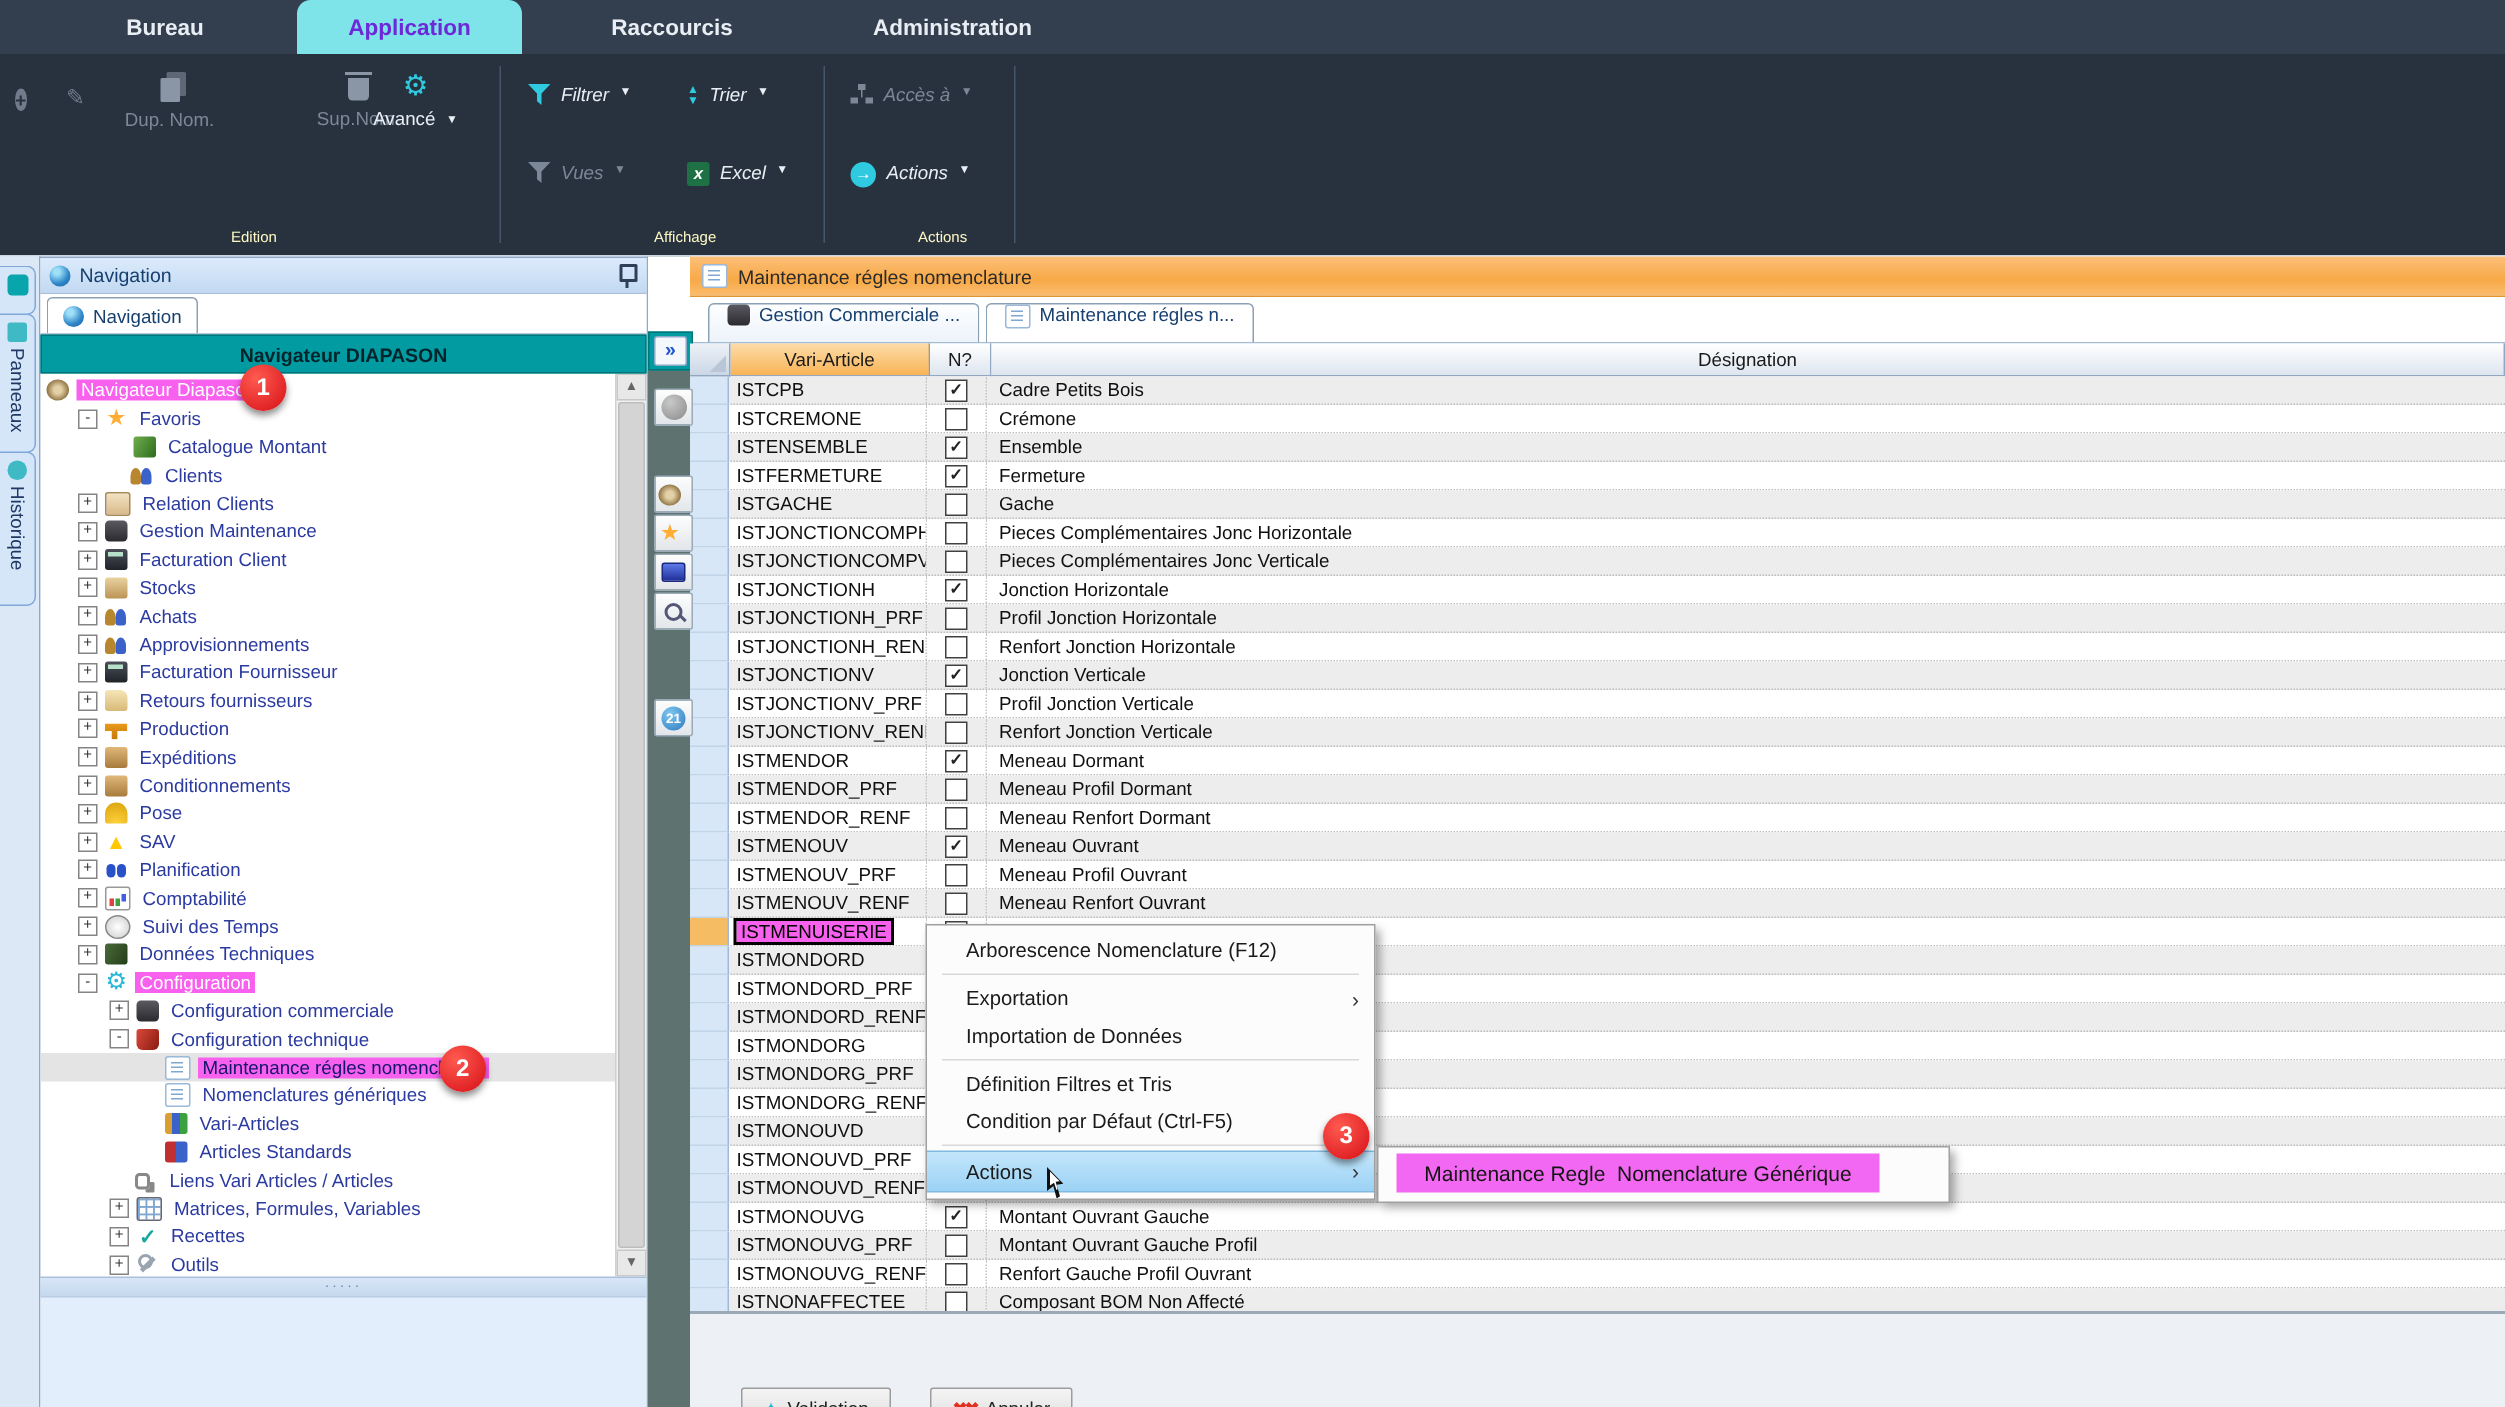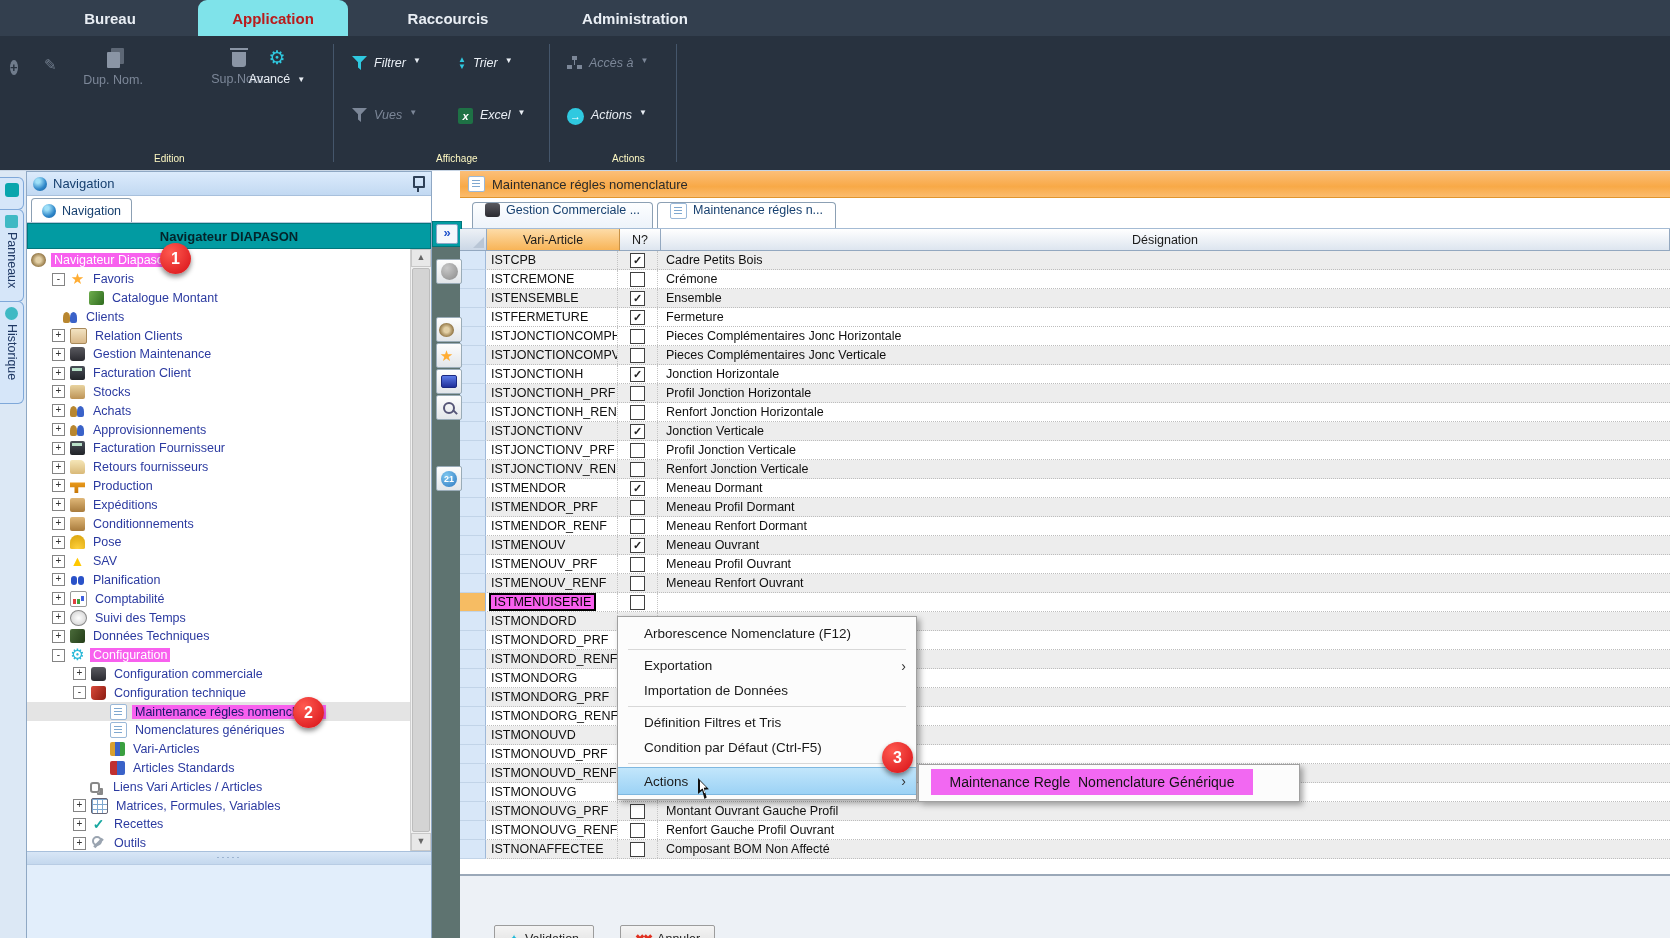--- a/index.html
+++ b/index.html
@@ -2,21 +2,21 @@
 <html><head>
 <meta charset="utf-8">
 <style>
   html,body{margin:0;padding:0;background:#9aa4ae;font-family:"Liberation Sans",sans-serif;}
   #app{position:relative;width:1670px;height:938px;background:#ECF2F8;overflow:hidden;}
 
   
   #menubar{position:absolute;left:0;top:0;width:100%;height:36px;background:#333F4E;}
   .mtab{position:absolute;top:0;height:36px;display:flex;align-items:center;justify-content:center;
         font-size:15px;font-weight:bold;color:#E9EEF4;cursor:default;}
-  .mtab.act{background:#7FE3EA;color:#b91c1c;border-radius:9px 9px 0 0;}
+  .mtab.act{background:#7FE3EA;color:#6d28d9;border-radius:9px 9px 0 0;}
   #mt0{left:60px;width:100px;} #mt1{left:198px;width:150px;} #mt2{left:388px;width:120px;} #mt3{left:555px;width:160px;}
 
   
   #ribbon{position:absolute;left:0;top:36px;width:100%;height:134px;background:#28323F;}
   .rsep{position:absolute;top:8px;bottom:8px;width:1px;background:#45566B;}
   .rgl{position:absolute;bottom:6px;font-size:10px;color:#fef9c3;margin-left:24px;}
   .rlab{font-size:12.5px;color:#E9EEF4;} .dis{color:#7C8798 !important;}
   .dd{font-size:8px;color:#E9EEF4;margin-left:7px;} .dd.dis{color:#7C8798;}
   .rbig{position:absolute;top:12px;width:70px;display:flex;flex-direction:column;align-items:center;gap:5px;}
   .rinline{position:absolute;height:26px;display:flex;align-items:flex-start;font-style:italic;}
@@ -304,21 +304,21 @@
             <div class="titem" style="padding-left: 25px;">
               <span class="exp">-</span>
               <span class="tico i-star"></span>
               <span class="tlbl">Favoris</span>
             </div>
             <div class="titem" style="padding-left: 46px;">
               <span class="expsp"></span>
               <span class="tico i-bookg"></span>
               <span class="tlbl">Catalogue Montant</span>
             </div>
-            <div class="titem" style="padding-left: 20px;">
+            <div class="titem" style="padding-left: 44px;">
               <span class="expsp"></span>
               <span class="tico i-people"></span>
               <span class="tlbl">Clients</span>
             </div>
             <div class="titem" style="padding-left: 25px;">
               <span class="exp">+</span>
               <span class="tico i-cards"></span>
               <span class="tlbl">Relation Clients</span>
             </div>
             <div class="titem" style="padding-left: 25px;">
@@ -547,20 +547,30 @@
           <div class="trow">
             <div class="ind"></div>
             <div class="cv">
               <span>ISTFERMETURE</span>
             </div>
             <div class="cc">
               <span class="cb">✓</span>
             </div>
             <div class="cd">Fermeture</div>
           </div>
+          <div class="trow alt">
+            <div class="ind"></div>
+            <div class="cv">
+              <span>ISTGACHE</span>
+            </div>
+            <div class="cc">
+              <span class="cb"></span>
+            </div>
+            <div class="cd">Gache</div>
+          </div>
           <div class="trow">
             <div class="ind"></div>
             <div class="cv">
               <span>ISTJONCTIONCOMPH</span>
             </div>
             <div class="cc">
               <span class="cb"></span>
             </div>
             <div class="cd">Pieces Complémentaires Jonc Horizontale</div>
           </div>

